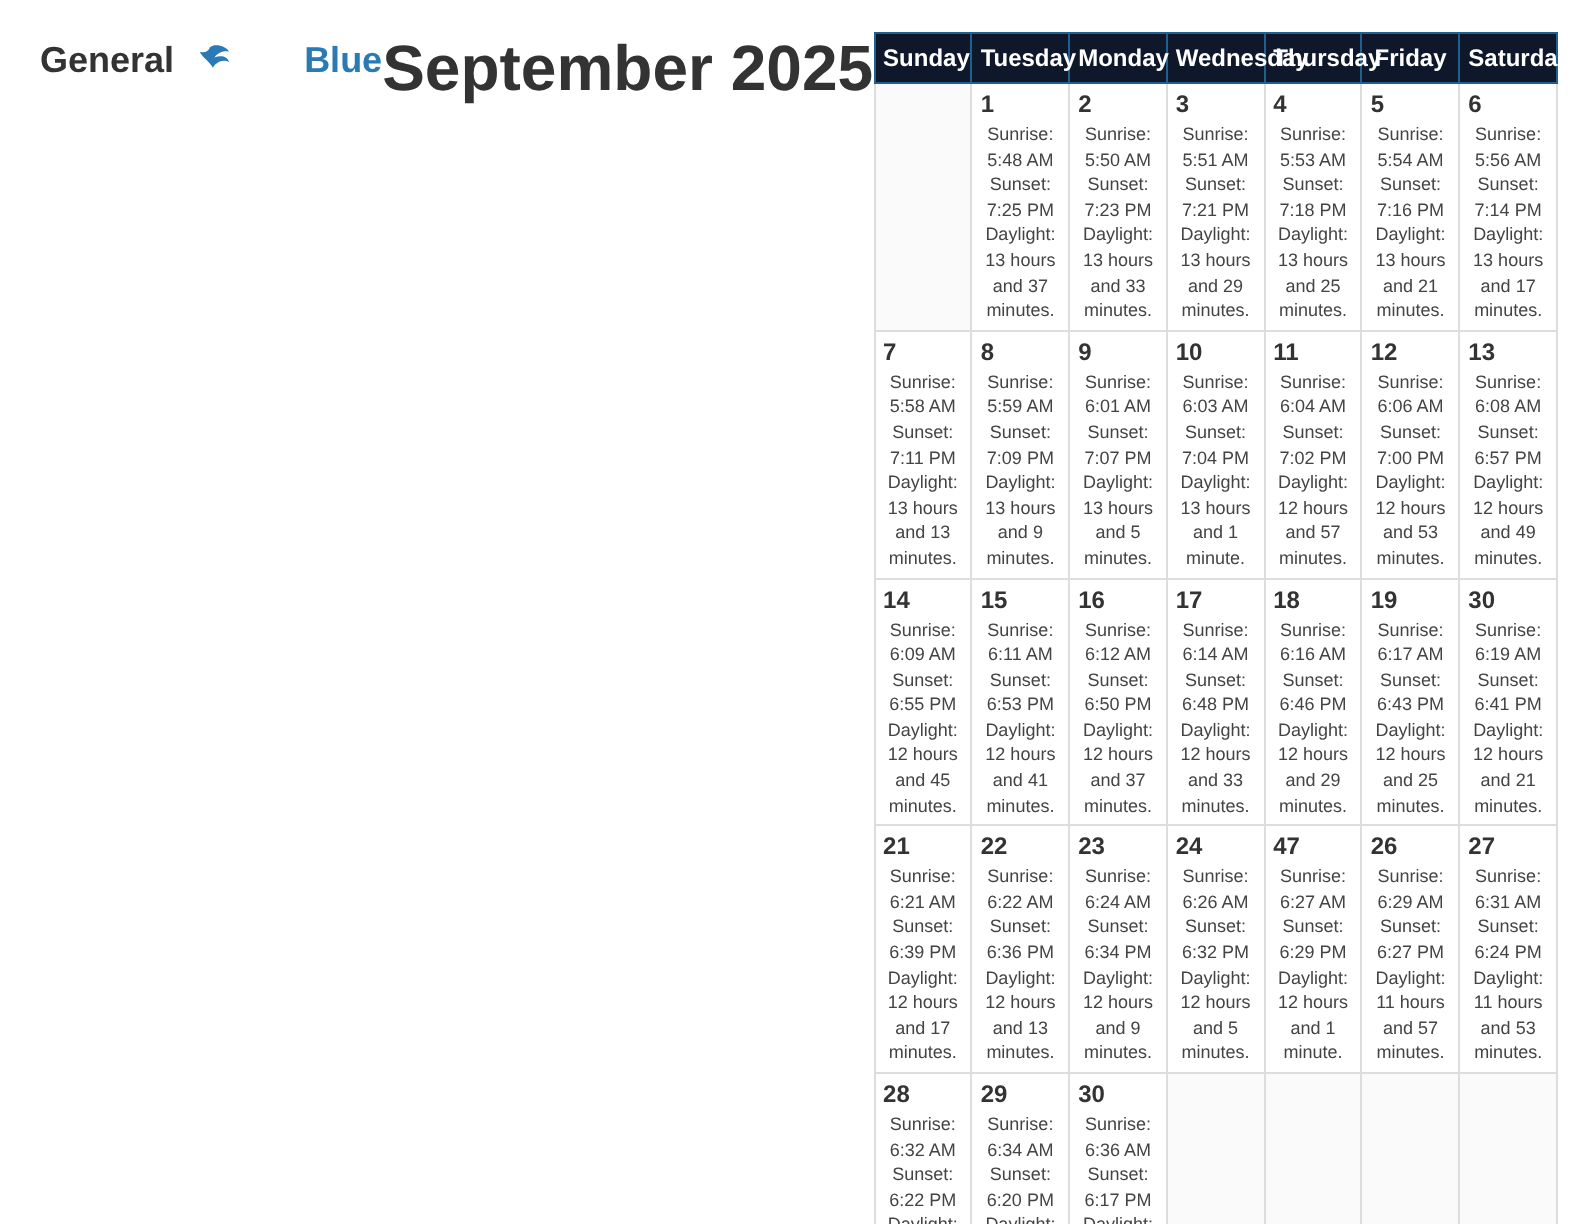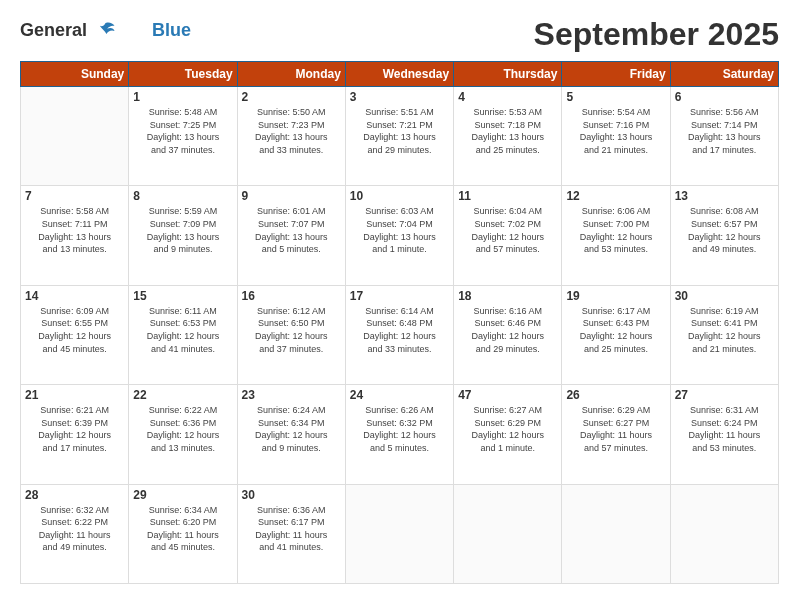--- a/index.html
+++ b/index.html
@@ -8,65 +8,64 @@
       background: #fff;
       width: 792px;
       height: 612px;
       overflow: hidden;
     }
     .page {
       width: 792px;
       height: 596px;
       padding: 16px 13px 12px 20px;
       display: flex;
-      flex-direction: column;
+      flex-direction: row;
     }
     .header {
       display: flex;
       justify-content: space-between;
       align-items: flex-start;
       margin-bottom: 8px;
     }
     .logo {
       display: flex;
       align-items: center;
       margin-top: 4px;
     }
     .logo-icon {
       width: 28px;
       height: 28px;
       margin-left: 3px;
     }
     .title-block {
       text-align: center;
-      margin-left: 28px;
     }
     .month-title {
       font-size: 32px;
       font-weight: bold;
       color: #333;
     }
     .subtitle {
       font-size: 14px;
       color: #555;
     }
     .calendar {
       flex: 1;
       border: 1px solid #ccc;
       border-collapse: collapse;
       width: 100%;
       table-layout: fixed;
     }
     .calendar th {
-      background: #c2410c;
+      background: #0f172a;
       color: #fff;
       font-size: 12px;
       font-weight: bold;
       padding: 5px 4px;
-      text-align: right;
+      text-align: center;
       border: 1px solid #1e6090;
     }
     .calendar td {
       vertical-align: top;
       border: 1px solid #ddd;
       padding: 3px 4px;
       font-size: 9.5px;
       color: #333;
       height: 80px;
       width: calc(100% / 7);

